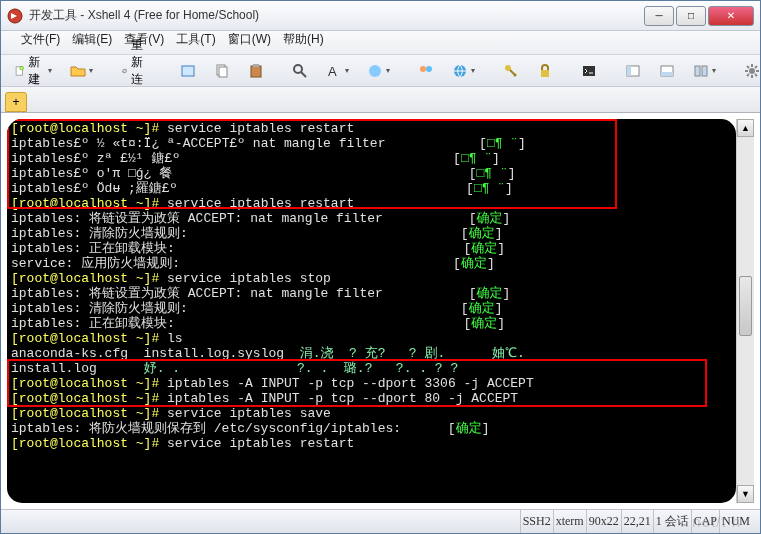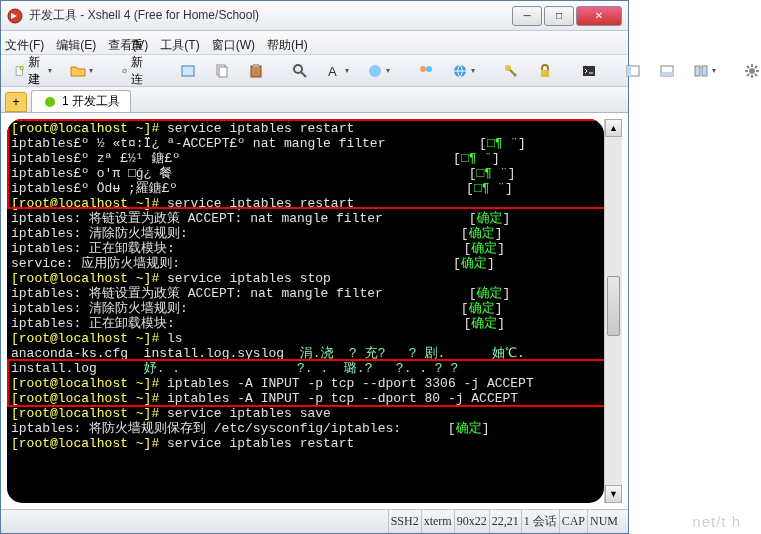--- a/index.html
+++ b/index.html
@@ -1,24 +1,24 @@
 <!DOCTYPE html>
 <html><head>
 <meta charset="utf-8">
 <style>
 * { margin: 0; padding: 0; box-sizing: border-box; }
 body { font-family: "Microsoft YaHei", Tahoma, sans-serif; font-size: 12px; background: #fff; width: 761px; height: 534px; overflow: hidden; position: relative; }
-.window { width: 629px; height: 534px; border: 1px solid #5a7ca0; background: #f0f0f0; display: flex; flex-direction: column; }
+.window { width: 761px; height: 534px; border: 1px solid #5a7ca0; background: #f0f0f0; display: flex; flex-direction: column; }
 .titlebar { height: 30px; background: linear-gradient(#fdfdfe, #e6eaf0); display: flex; align-items: center; padding: 0 6px; border-bottom: 1px solid #c0c8d0; }
 .titlebar-icon { width: 16px; height: 16px; margin-right: 6px; }
 .titlebar-title { flex: 1; font-size: 12px; color: #333; }
 .winbtns { display: flex; }
 .winbtn { width: 30px; height: 20px; margin-left: 2px; border: 1px solid #8090a0; border-radius: 3px; display: flex; align-items: center; justify-content: center; font-size: 10px; background: linear-gradient(#f8f8f8,#e0e0e0); cursor: pointer; }
 .winbtn.close { background: linear-gradient(#e68, #c33); color: #fff; width: 46px; }
-.menubar { height: 24px; background: linear-gradient(#fafafc,#eceef2); display: flex; align-items: flex-end; padding: 0 4px; gap: 12px; border-bottom: 1px solid #d0d4da; }
+.menubar { height: 24px; background: linear-gradient(#fafafc,#eceef2); display: flex; align-items: flex-start; padding: 0 20px; gap: 12px; border-bottom: 1px solid #d0d4da; }
 .menuitem { font-size: 12px; color: #222; cursor: pointer; }
 .toolbar { height: 32px; background: linear-gradient(#f4f6fa,#e4e8ee); display: flex; align-items: center; padding: 0 6px; gap: 4px; border-bottom: 1px solid #c8ccd2; }
 .tbtn { height: 24px; padding: 0 6px; border: 1px solid transparent; border-radius: 3px; display: flex; align-items: center; gap: 3px; cursor: pointer; font-size: 12px; }
 .tsep { width: 1px; height: 20px; background: #c0c4ca; margin: 0 3px; }
 .dropdown-arrow { font-size: 8px; color: #555; }
 .icon16 { width: 16px; height: 16px; display: inline-block; }
 .tabbar { height: 26px; background: linear-gradient(#f6f7f9,#e6e8ec); display: flex; align-items: flex-end; padding: 0 4px; border-bottom: 1px solid #b0b4ba; }
 .newtab { width: 22px; height: 20px; background: #f8d060; border: 1px solid #d0a030; border-radius: 3px 3px 0 0; display: flex; align-items: center; justify-content: center; margin-right: 4px; cursor: pointer; }
 .tab { height: 22px; padding: 0 10px; background: #fff; border: 1px solid #b0b4ba; border-bottom: none; border-radius: 3px 3px 0 0; display: flex; align-items: center; font-size: 12px; cursor: pointer; }
 .terminal-wrap { flex: 1; background: #fff; padding: 6px; position: relative; display: flex; }
@@ -192,26 +192,20 @@
         </svg>
       </div>
     <div class="tsep"></div>
 
   </div>
 
   <div class="tabbar">
     <div class="newtab">
         <span>+</span>
       </div>
-    <div class="tab">
-      <svg class="icon16" viewBox="0 0 16 16" style="margin-right:4px">
-          <circle cx="8" cy="8" r="5" fill="#6c0"></circle>
-        </svg>
-      <span>1 开发工具</span>
-    </div>
   </div>
 
   <div class="terminal-wrap">
     <div class="terminal"><span class="t-yellow">[root@localhost ~]#</span> <span>service iptables restart</span>
 <span>iptables£º ½ «t¤:Ï¿ ª-ACCEPT£º nat mangle filter</span>            [<span class="t-green">□¶ ¨</span>]
 <span>iptables£º zª £½¹ 鎕£º</span>                                   [<span class="t-green">□¶ ¨</span>]
 <span>iptables£º oʹπ □ǵ¿ 餐</span>                                      [<span class="t-green">□¶ ¨</span>]
 <span>iptables£º Ödᵾ ;羅鎕£º</span>                                     [<span class="t-green">□¶ ¨</span>]
 <span class="t-yellow">[root@localhost ~]#</span> <span>service iptables restart</span>
 <span>iptables: 将链设置为政策 ACCEPT: nat mangle filter</span>           [<span class="t-green">确定</span>]

